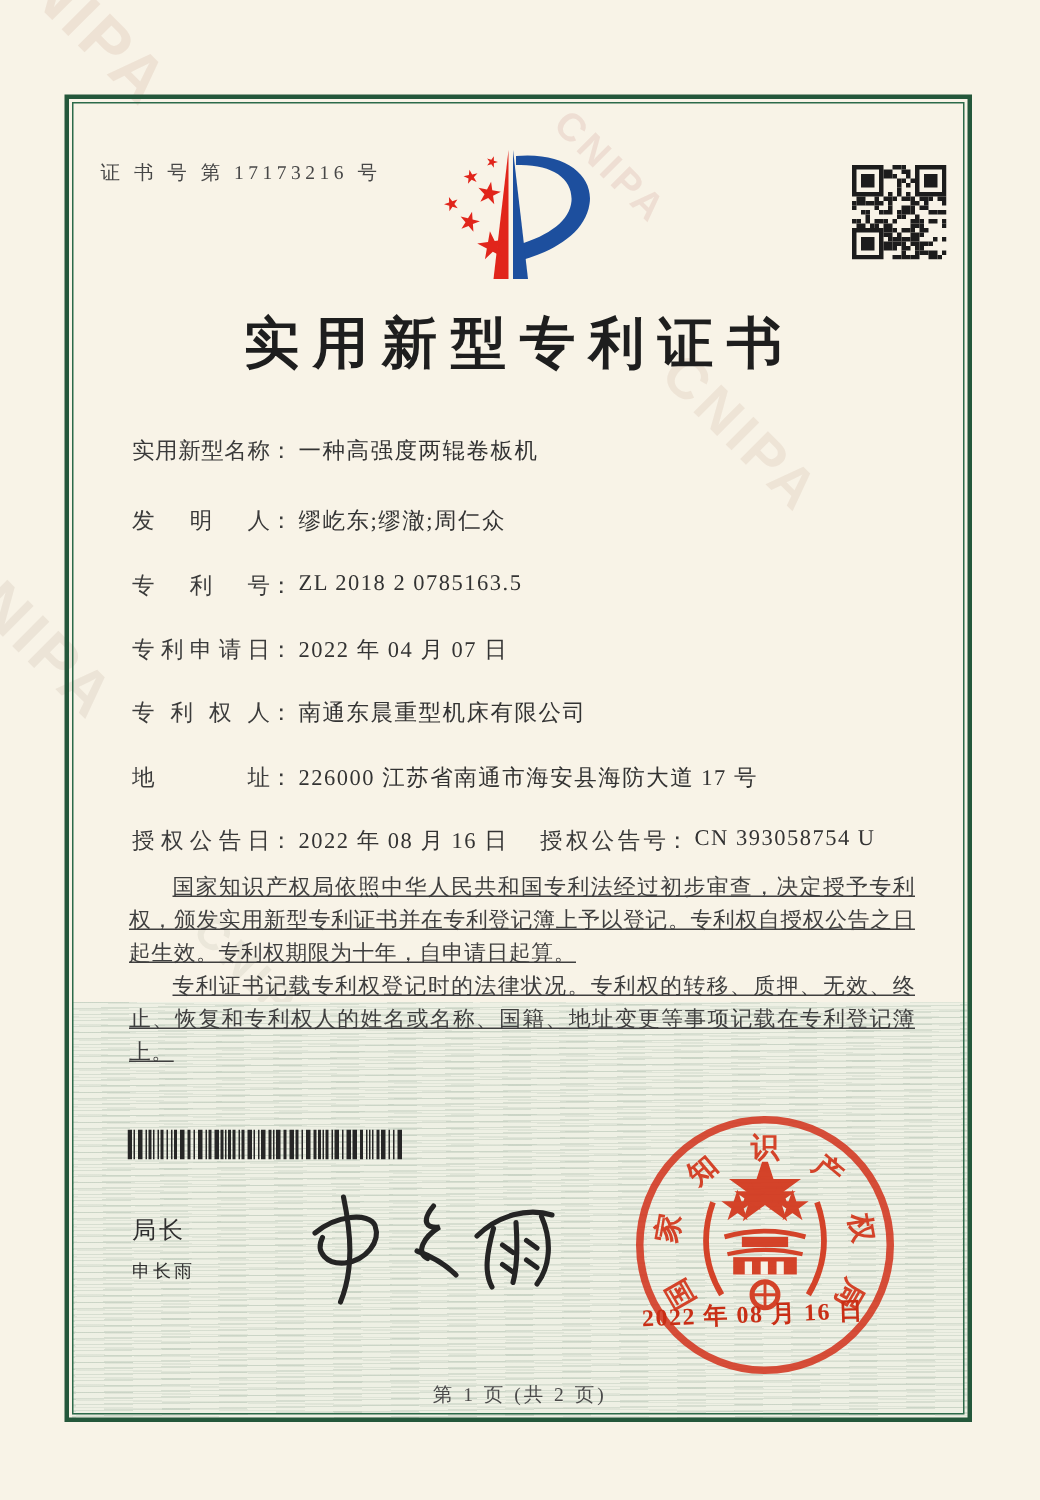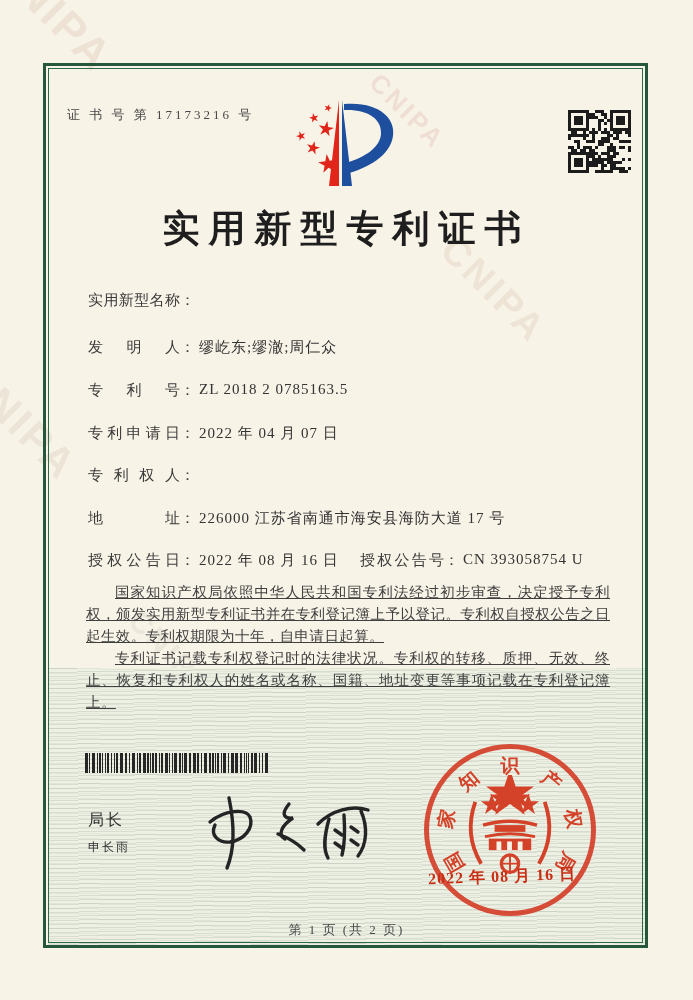--- a/index.html
+++ b/index.html
@@ -255,20 +255,21 @@
     <div class="frow" style="top:291px;">
       <span class="flabel">
           <span>实</span>
           <span>用</span>
           <span>新</span>
           <span>型</span>
           <span>名</span>
           <span>称</span>
         </span>
         <span class="fcolon">：</span>
+      <span class="fvalue">一种高强度两辊卷板机</span>
     </div>
     <div class="frow" style="top:338px;">
       <span class="flabel">
           <span>发</span>
           <span>明</span>
           <span>人</span>
         </span>
         <span class="fcolon">：</span>
       <span class="fvalue">缪屹东;缪澈;周仁众</span>
     </div>
@@ -293,20 +294,21 @@
       <span class="fvalue">2022 年 04 月 07 日</span>
     </div>
     <div class="frow" style="top:466px;">
       <span class="flabel">
           <span>专</span>
           <span>利</span>
           <span>权</span>
           <span>人</span>
         </span>
         <span class="fcolon">：</span>
+      <span class="fvalue">南通东晨重型机床有限公司</span>
     </div>
     <div class="frow" style="top:509px;">
       <span class="flabel">
           <span>地</span>
           <span>址</span>
         </span>
         <span class="fcolon">：</span>
       <span class="fvalue">226000 江苏省南通市海安县海防大道 17 号</span>
     </div>
     <div class="frow" style="top:551px;width:540px;">

